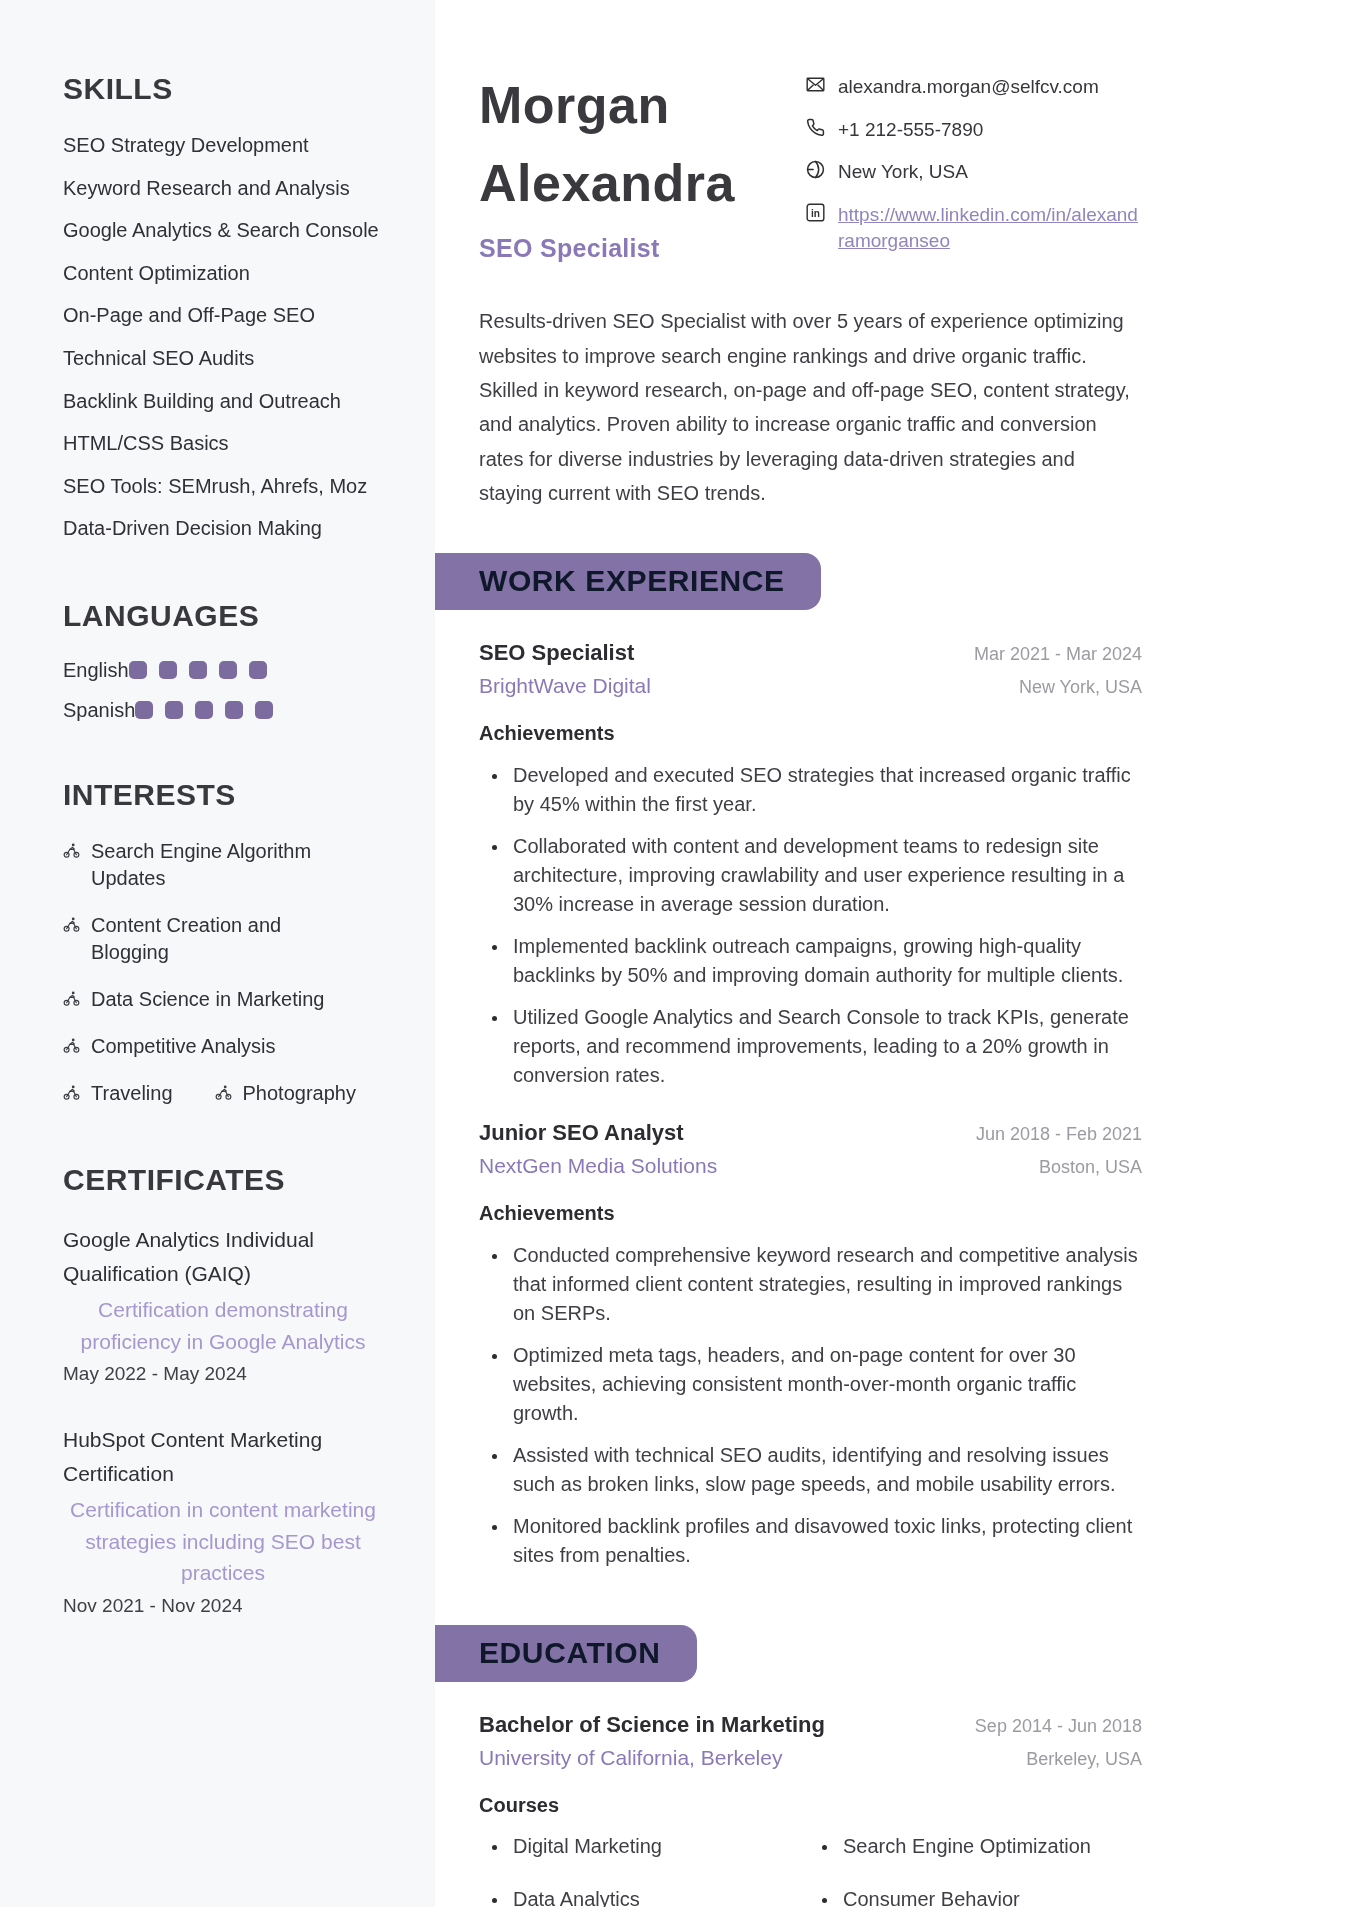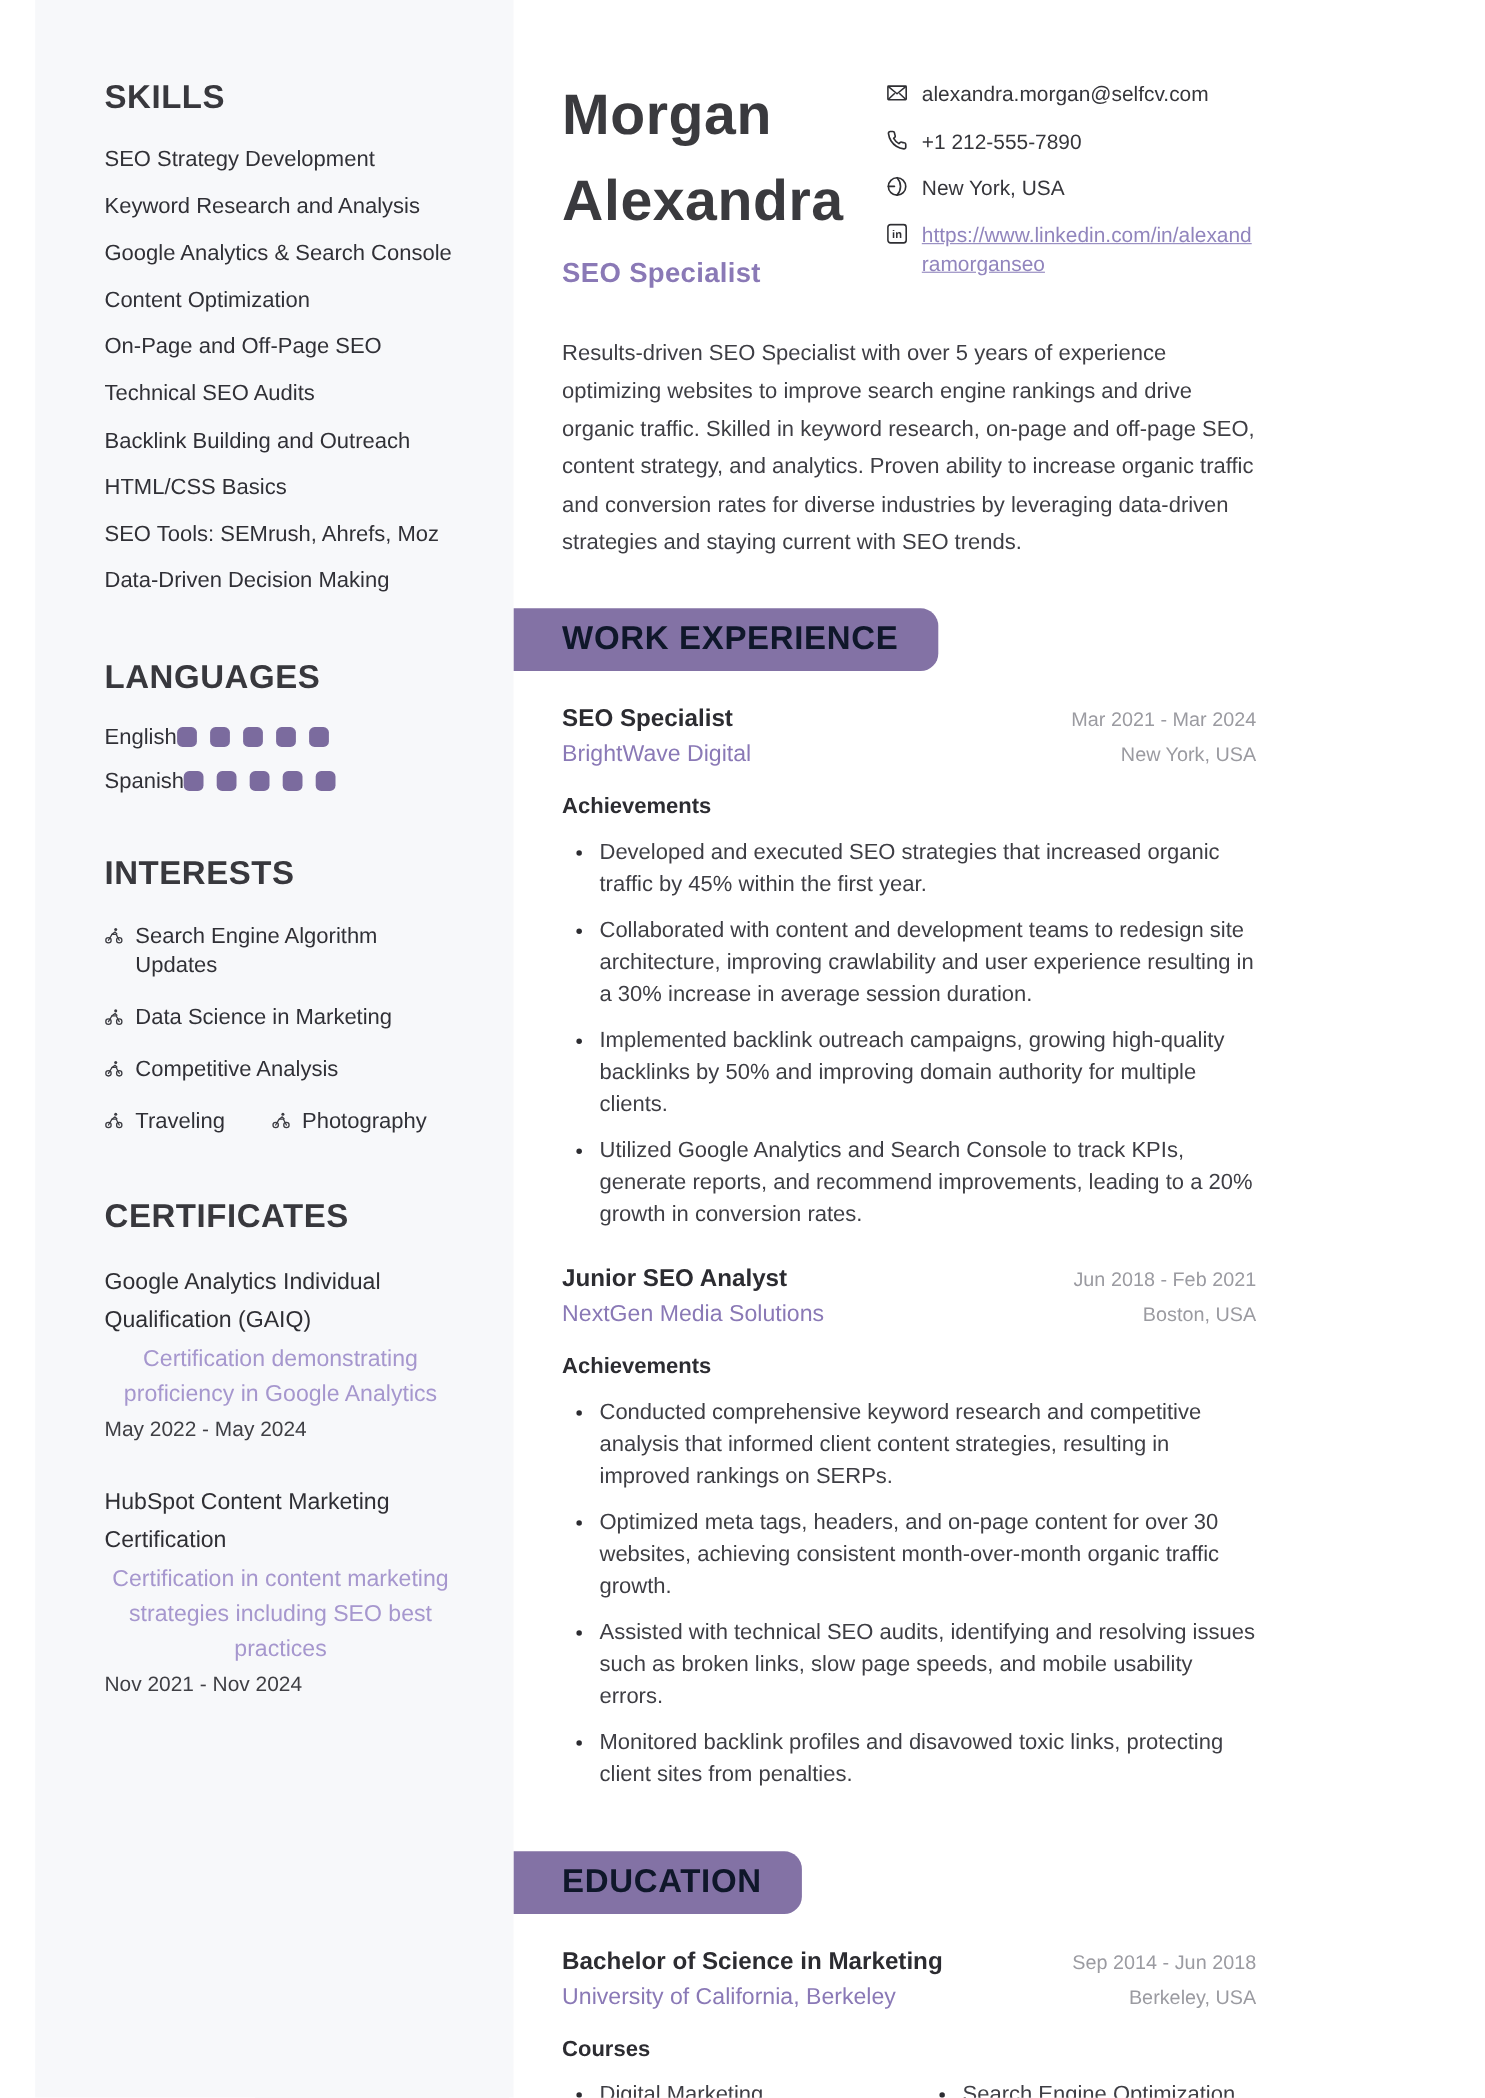--- a/index.html
+++ b/index.html
@@ -14,21 +14,21 @@
     --heading-dark:#38383d;
   }
   *{margin:0;padding:0;box-sizing:border-box;}
   html,body{background:#fff;}
   body{
     width:1350px;height:1907px;
     font-family:"Liberation Sans","DejaVu Sans",sans-serif;
     color:var(--text-dark);
     overflow:hidden;
   }
-  .page{display:flex;width:1226px;height:1907px;padding-left:32px;}
+  .page{display:flex;width:1226px;height:1907px;}
 
   
   .sidebar{
     width:435px;flex:0 0 435px;
     background:var(--sidebar-bg);
     padding:72px 52px 40px 63px;
   }
   .sidebar h2{
     font-size:30px;font-weight:800;letter-spacing:.5px;
     color:var(--heading-dark);
@@ -188,20 +188,30 @@
             <svg width="17" height="17" viewBox="0 0 16 16" fill="none" stroke="#3c3c42" stroke-width="1.1" stroke-linecap="round" stroke-linejoin="round">
               <circle cx="3.4" cy="12" r="2.3"></circle>
               <circle cx="12.6" cy="12" r="2.3"></circle>
               <path d="M3.4 12 L6.4 7 L10 7 L12.6 12"></path>
               <path d="M6.4 7 L9 5 L10.6 6.6"></path>
               <circle cx="9.6" cy="2.8" r="1.3" fill="#3c3c42" stroke="none"></circle>
             </svg>
             <span>Search Engine Algorithm Updates</span>
           </span>
 
+          <span class="interest">
+            <svg width="17" height="17" viewBox="0 0 16 16" fill="none" stroke="#3c3c42" stroke-width="1.1" stroke-linecap="round" stroke-linejoin="round">
+              <circle cx="3.4" cy="12" r="2.3"></circle>
+              <circle cx="12.6" cy="12" r="2.3"></circle>
+              <path d="M3.4 12 L6.4 7 L10 7 L12.6 12"></path>
+              <path d="M6.4 7 L9 5 L10.6 6.6"></path>
+              <circle cx="9.6" cy="2.8" r="1.3" fill="#3c3c42" stroke="none"></circle>
+            </svg>
+            <span>Content Creation and Blogging</span>
+          </span>
 
           <span class="interest">
             <svg width="17" height="17" viewBox="0 0 16 16" fill="none" stroke="#3c3c42" stroke-width="1.1" stroke-linecap="round" stroke-linejoin="round">
               <circle cx="3.4" cy="12" r="2.3"></circle>
               <circle cx="12.6" cy="12" r="2.3"></circle>
               <path d="M3.4 12 L6.4 7 L10 7 L12.6 12"></path>
               <path d="M6.4 7 L9 5 L10.6 6.6"></path>
               <circle cx="9.6" cy="2.8" r="1.3" fill="#3c3c42" stroke="none"></circle>
             </svg>
             <span>Data Science in Marketing</span>

